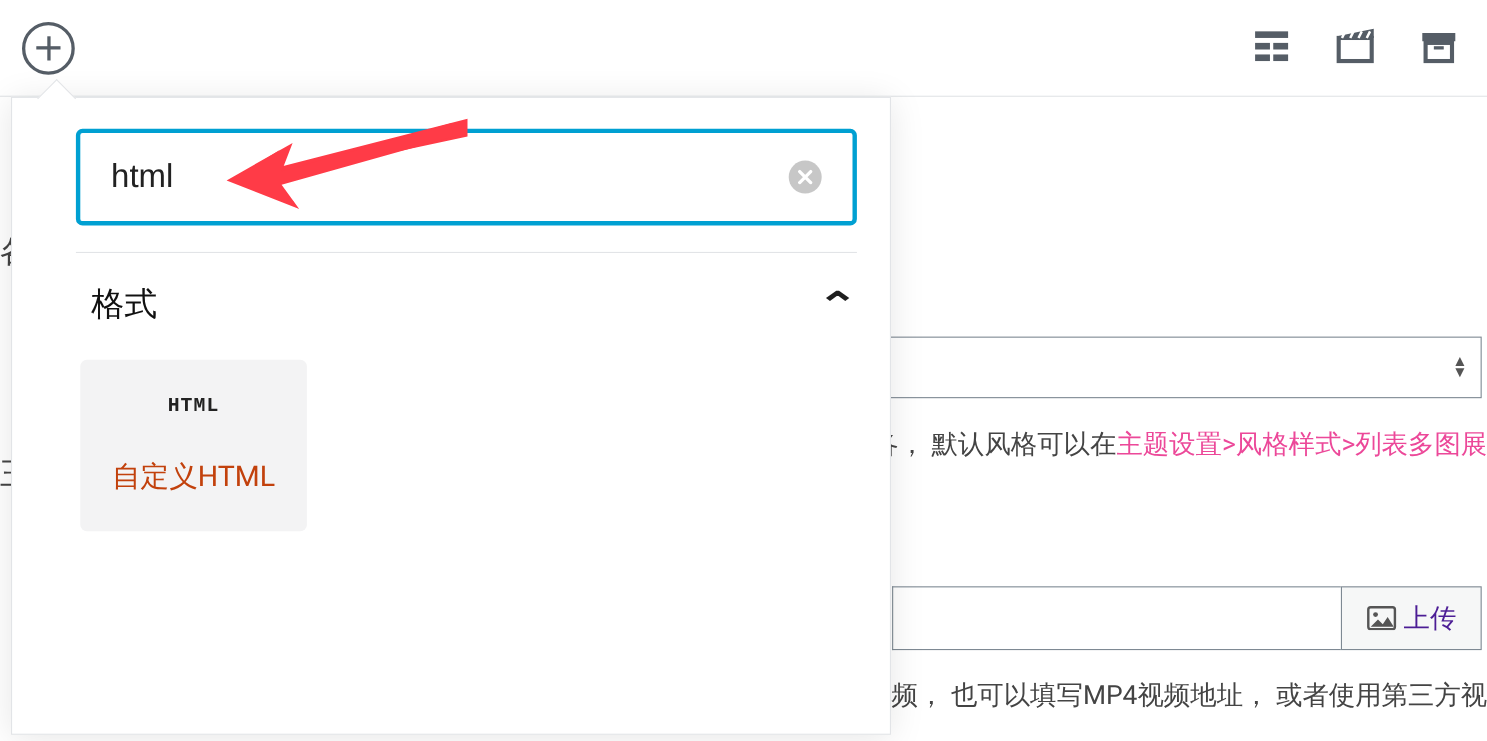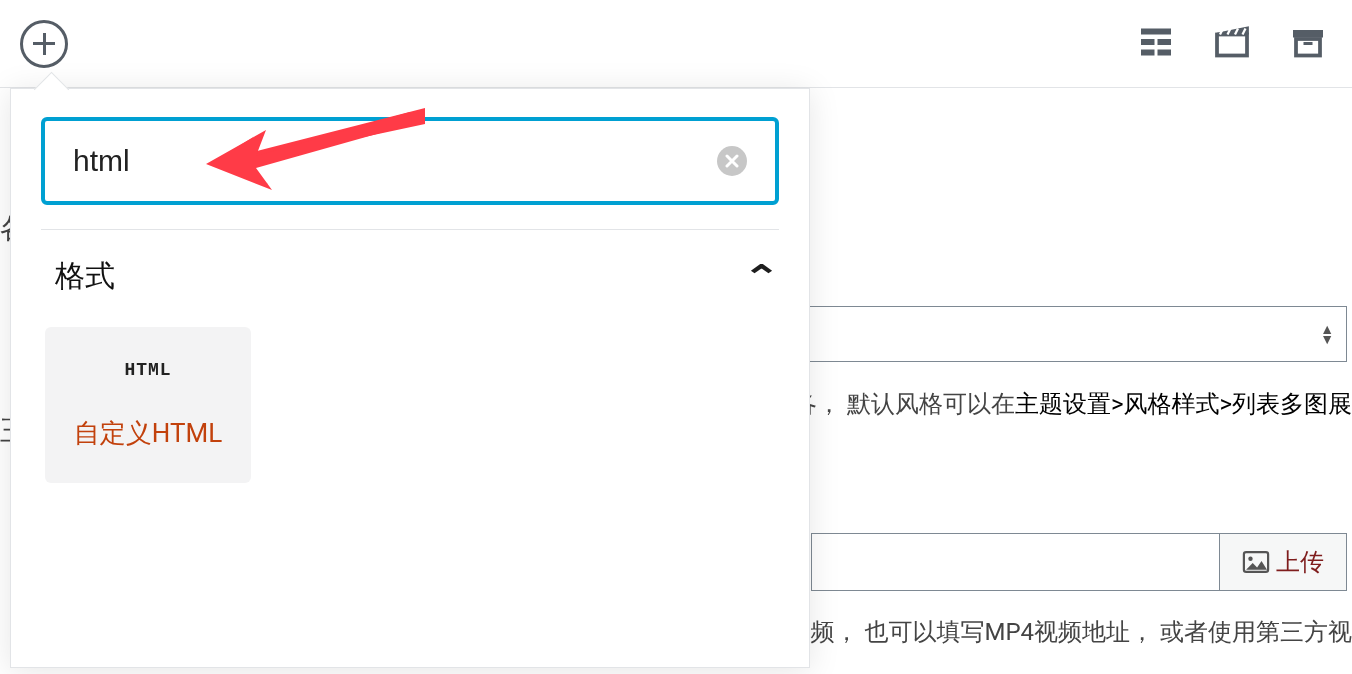--- a/index.html
+++ b/index.html
@@ -62,20 +62,21 @@
     .inserter {
       position: absolute;
       top: 88px;
       left: 10px;
       width: 800px;
       height: 580px;
       background: #fff;
       border: 1px solid #e2e4e7;
       box-shadow: 0 3px 30px rgba(0,0,0,0.1);
       z-index: 10;
+      padding-left: 28px;
     }
     .inserter::before {
       content: '';
       position: absolute;
       top: -12px;
       left: 28px;
       width: 24px;
       height: 24px;
       background: #fff;
       border-left: 1px solid #e2e4e7;
@@ -179,21 +180,21 @@
       display: flex; flex-direction: column;
       line-height: 10px; font-size: 14px; color: #555;
     }
     .help-text {
       position: absolute;
       right: 0px;
       top: 300px;
       font-size: 24px;
       color: #444;
     }
-    .help-text a.link { color: #000000; text-decoration: none; margin-top: 20px; }
+    .help-text a.link { color: #ec4899; text-decoration: none; margin-top: 20px; }
 
     .upload-row {
       position: absolute;
       right: 5px;
       top: 445px;
       display: flex;
     }
     .upload-input {
       width: 408px;
       height: 58px;
@@ -202,21 +203,21 @@
     }
     .upload-btn {
       height: 58px;
       border: 1px solid #7e8993;
       background: #f6f7f7;
       display: flex;
       align-items: center;
       gap: 6px;
       padding: 0 22px;
       font-size: 24px;
-      color: #7f1d1d;
+      color: #4c1d95;
       cursor: pointer;
     }
     .upload-btn svg { width: 28px; height: 22px; }
 
     .video-help {
       position: absolute;
       right: 0px;
       top: 528px;
       font-size: 24px;
       color: #444;

